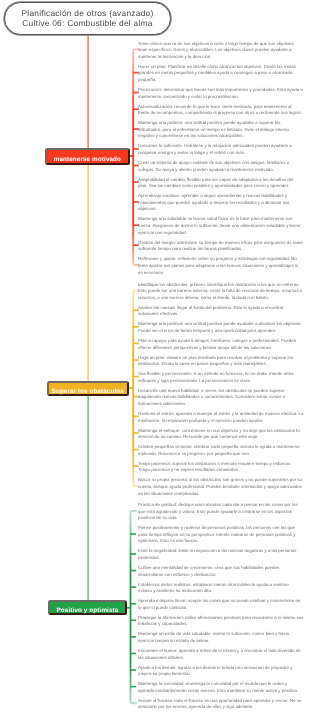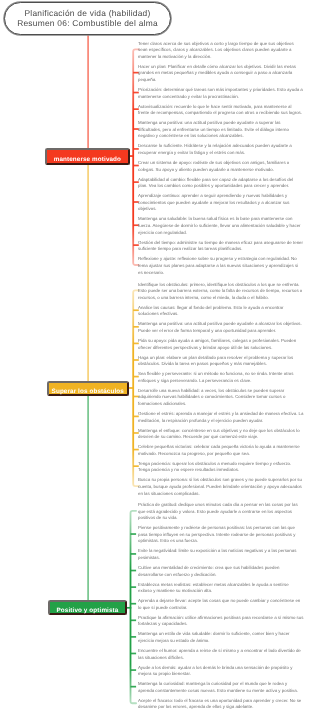--- a/index.html
+++ b/index.html
@@ -90,22 +90,22 @@
 <line x1="130.5" y1="587.12" x2="136.1" y2="587.12" stroke="#22A147" stroke-width="1.7" stroke-linecap="butt" opacity="0.9"></line>
 <line x1="130.5" y1="603.71" x2="136.1" y2="603.71" stroke="#22A147" stroke-width="1.7" stroke-linecap="butt" opacity="0.9"></line>
 <line x1="130.5" y1="620.3" x2="136.1" y2="620.3" stroke="#22A147" stroke-width="1.7" stroke-linecap="butt" opacity="0.9"></line>
 <line x1="130.5" y1="636.89" x2="136.1" y2="636.89" stroke="#22A147" stroke-width="1.7" stroke-linecap="butt" opacity="0.9"></line>
 <line x1="130.5" y1="653.48" x2="136.1" y2="653.48" stroke="#22A147" stroke-width="1.7" stroke-linecap="butt" opacity="0.9"></line>
 <line x1="130.5" y1="670.07" x2="136.1" y2="670.07" stroke="#22A147" stroke-width="1.7" stroke-linecap="butt" opacity="0.9"></line>
 <line x1="130.5" y1="686.66" x2="136.1" y2="686.66" stroke="#22A147" stroke-width="1.7" stroke-linecap="butt" opacity="0.9"></line>
 <line x1="127.0" y1="607.8" x2="131.3" y2="607.8" stroke="#22A147" stroke-width="1.7"></line>
 </svg>
 <div class="roottopic">
-      <span>Planificación de vida (habilidad)</span>
-      <span>Resumen 06: Combustible del alma</span>
+      <span>Planificación de otros (avanzado)</span>
+      <span>Cultive 06: Combustible del alma</span>
     </div>
 <div class="node" style="left:45.2px;top:147.5px;width:84.4px;height:17.1px;background:#F4391F;">
       <span>mantenerse motivado</span>
     </div>
 <div class="items" style="top:40.6px;">
 <div class="item">Tener claros acerca de sus objetivos a corto y largo tiempo de que sus objetivos sean específicos, claros y alcanzables. Los objetivos claros pueden ayudarte a mantener la motivación y la dirección.</div>
 <div class="item">Hacer un plan: Planificar en detalle cómo alcanzar los objetivos. Dividir las metas grandes en metas pequeñas y medibles ayuda a conseguir a paso a alcanzarla pequeña.</div>
 <div class="item">Priorización: determinar qué tareas son más importantes y prioridades. Esto ayuda a mantenerse concentrado y evitar la procrastinación.</div>
 <div class="item">Autovisualización: recuerde lo que le hace sentir motivado, para mantenerse al frente de recompensas, compartiendo el progreso con otros o recibiendo sus logros.</div>
 <div class="item">Mantenga una positiva: una actitud positiva puede ayudarte a superar las dificultades, pero al enfrentarse un tiempo es limitado. Evite el diálogo interno negativo y concéntrese en las soluciones alcanzables.</div>

